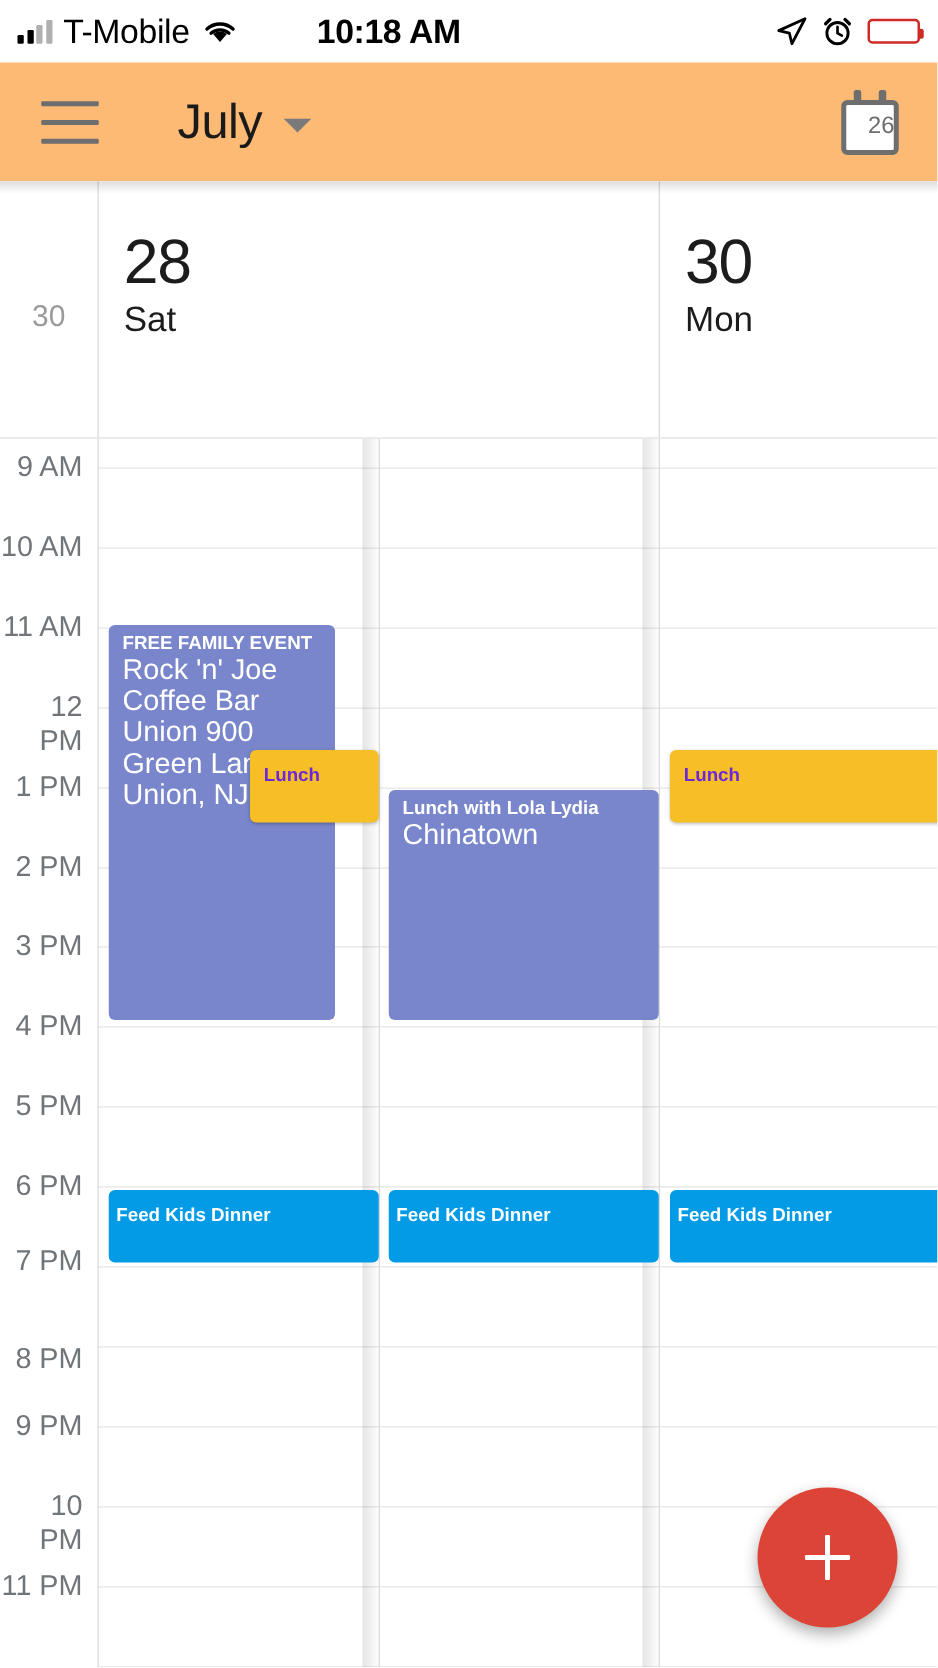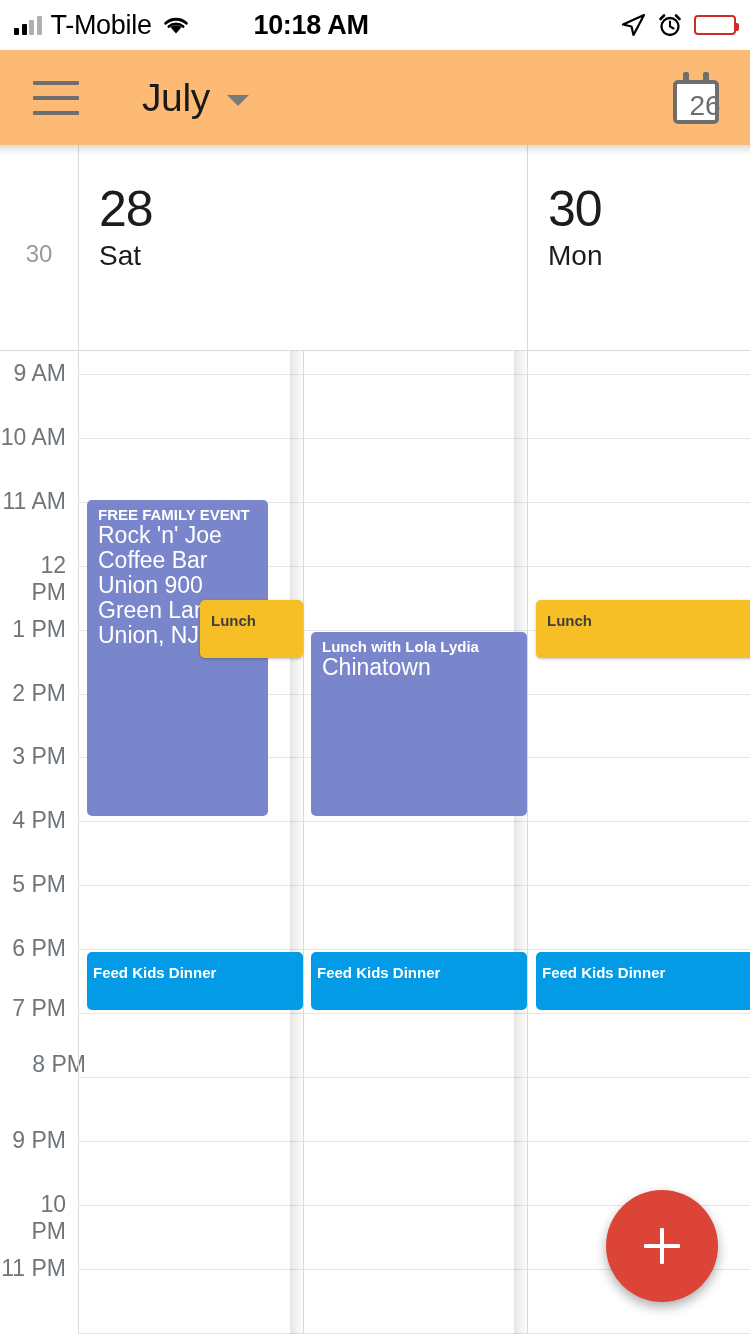--- a/index.html
+++ b/index.html
@@ -45,21 +45,21 @@
   .hamburger { position:absolute; left:33px; width:46px; height:34px; display:flex; flex-direction:column; justify-content:space-between; cursor:pointer; }
   .hamburger span { display:block; height:4px; background:#6e6e6e; border-radius:1px; }
   .month-wrap { position:absolute; left:142px; display:flex; align-items:center; gap:17px; cursor:pointer; }
   .month { font-size:39px; color:#1a1a1a; letter-spacing:-0.4px; }
   .caret { width:0; height:0; border-left:11px solid transparent; border-right:11px solid transparent; border-top:11px solid #7a7a7a; margin-top:5px; }
   .cal-icon { position:absolute; right:28px; width:52px; height:52px; cursor:pointer; }
   .cal-icon .body { position:absolute; left:3px; top:8px; width:46px; height:44px; border:4px solid #6e6e6e; border-radius:5px; background:#fff; }
   .cal-icon .tab { position:absolute; width:6px; height:11px; background:#6e6e6e; border-radius:2px; top:0px; }
   .cal-icon .tab.l { left:13px; }
   .cal-icon .tab.r { left:33px; }
-  .cal-icon .num { position:absolute; left:3px; top:18px; width:64px; text-align:center; font-size:28px; color:#6e6e6e; }
+  .cal-icon .num { position:absolute; left:3px; top:18px; width:64px; text-align:center; font-size:19px; color:#6e6e6e; }
 
   
   .dayheader { position:absolute; top:145px; left:0; width:750px; height:205px; background:#fff; }
   .gutter-num { position:absolute; left:0; width:78px; top:95px; text-align:center; font-size:24px; color:#9a9a9a; }
   .dh-col { position:absolute; top:0; height:205px;padding-left:24px; }
   .dh-col.c0 { left:78px; width:225px; }
   .dh-col.c1 { left:303px; width:224px; }
   .dh-col.c2 { left:527px; width:223px; }
   .dh-col .vline { position:absolute; left:0; top:0; width:1px; height:205px; background:#dadada; }
   .dh-num { position:absolute; left:21px; top:35px; font-size:50px; color:#1c1c1c; letter-spacing:-1px; }
@@ -76,21 +76,21 @@
   .colshadow { position:absolute; top:0; width:14px; height:983px;
     background:linear-gradient(to right, rgba(0,0,0,0.10), rgba(0,0,0,0)); }
 
   
   .ev { position:absolute; border-radius:5px; overflow:hidden; padding:7px 10px 0 11px;
         color:#fff; line-height:1.08; }
   .ev .t { font-size:15px; font-weight:bold; display:block; }
   .ev .s { font-size:23px; font-weight:normal; display:block; }
   .ev.purple { background:#7986cb; }
   .ev.blue { background:#039be5;padding-left:6px; }
-  .ev.amber { background:#f6bf26; color:#404040; box-shadow:0 1px 3px rgba(0,0,0,0.25); }
+  .ev.amber { background:#f6bf26; color:#6d28d9; box-shadow:0 1px 3px rgba(0,0,0,0.25); }
 
   
   .fab {
     position:absolute; left:606px; top:1190px; width:112px; height:112px;
     border-radius:50%; background:#db4437;
     box-shadow:0 5px 12px rgba(0,0,0,0.32);
     cursor:pointer;
   }
   .fab .pv, .fab .ph { position:absolute; background:#fff; border-radius:1px; }
   .fab .pv { left:54px; top:38px; width:4px; height:36px; }
@@ -194,21 +194,21 @@
         <span class="tlabel" style="top: 72.9px;">10 AM</span>
         <span class="tlabel" style="top: 136.8px;">11 AM</span>
         <span class="tlabel" style="top: 200.7px;">12 PM</span>
         <span class="tlabel" style="top: 264.6px;">1 PM</span>
         <span class="tlabel" style="top: 328.5px;">2 PM</span>
         <span class="tlabel" style="top: 392.4px;">3 PM</span>
         <span class="tlabel" style="top: 456.3px;">4 PM</span>
         <span class="tlabel" style="top: 520.2px;">5 PM</span>
         <span class="tlabel" style="top: 584.1px;">6 PM</span>
         <span class="tlabel" style="top: 644px;">7 PM</span>
-        <span class="tlabel" style="top: 700px; margin-left: 20px;">8 PM</span>
+        <span class="tlabel" style="top: 722px;">8 PM</span>
         <span class="tlabel" style="top: 775.8px;">9 PM</span>
         <span class="tlabel" style="top: 839.7px;">10 PM</span>
         <span class="tlabel" style="top: 903.6px;">11 PM</span>
       </div>
 
     <span class="vsep" style="left:78px"></span>
     <span class="vsep" style="left:303px"></span>
     <span class="vsep" style="left:527px"></span>
     <span class="colshadow" style="left:290px"></span>
     <span class="colshadow" style="left:514px"></span>

